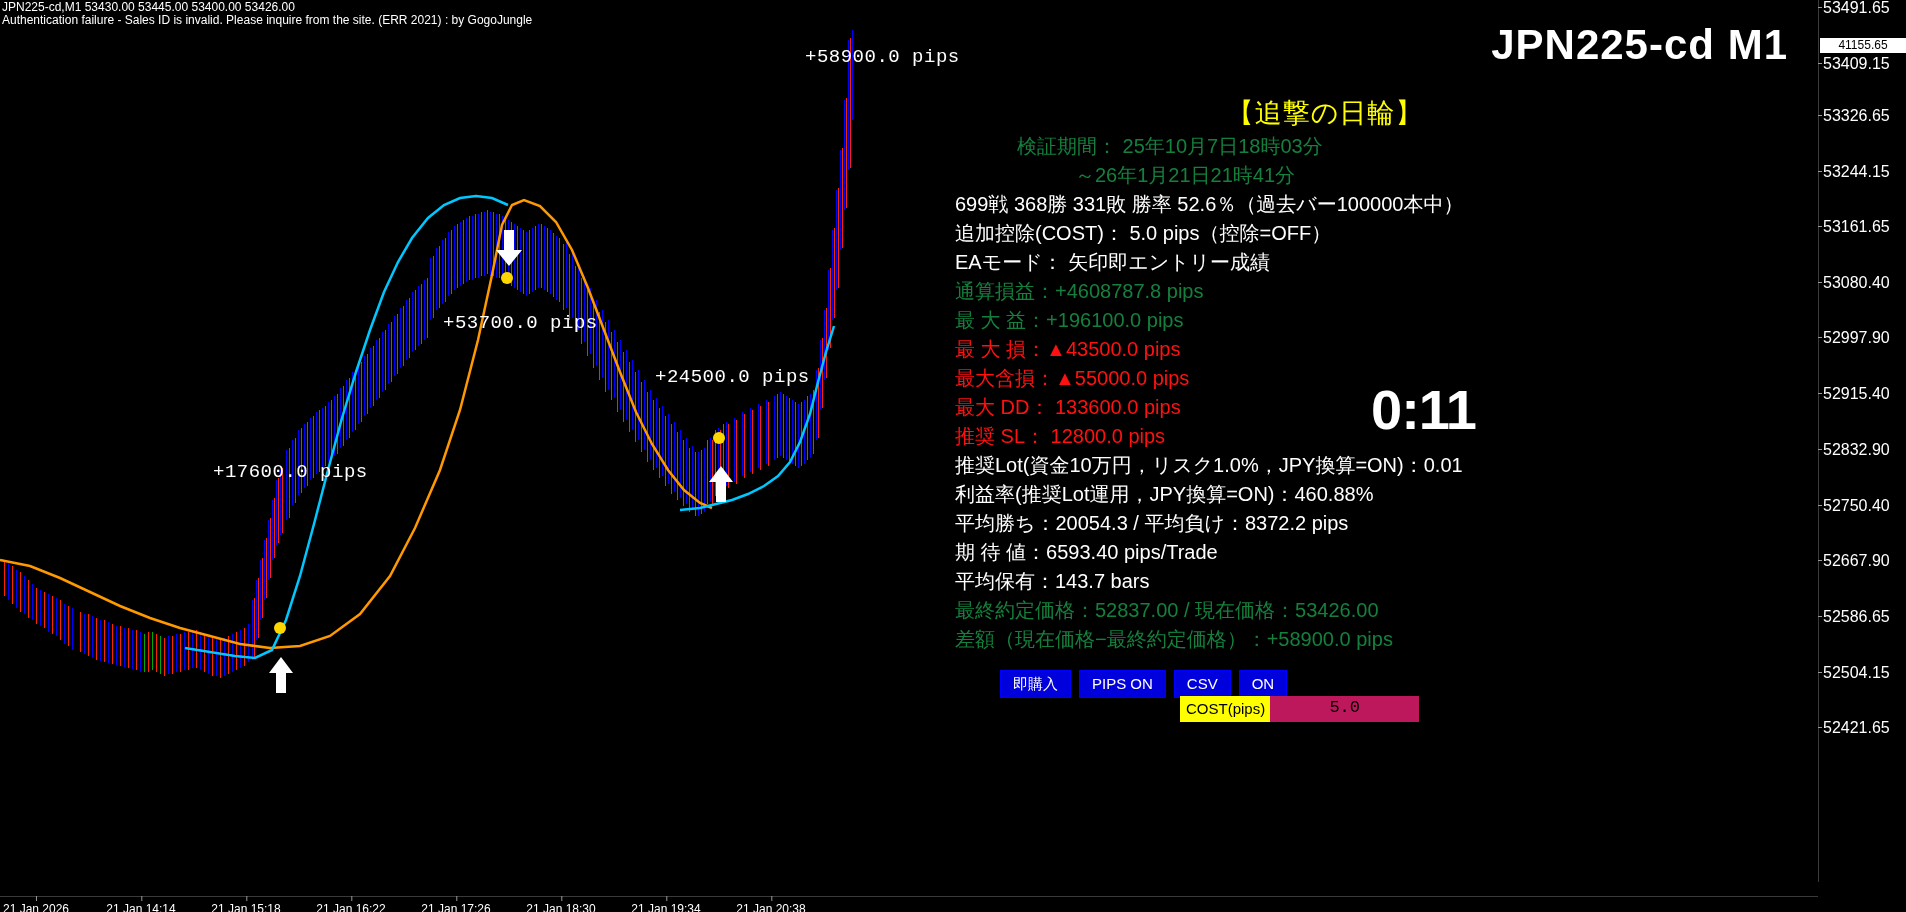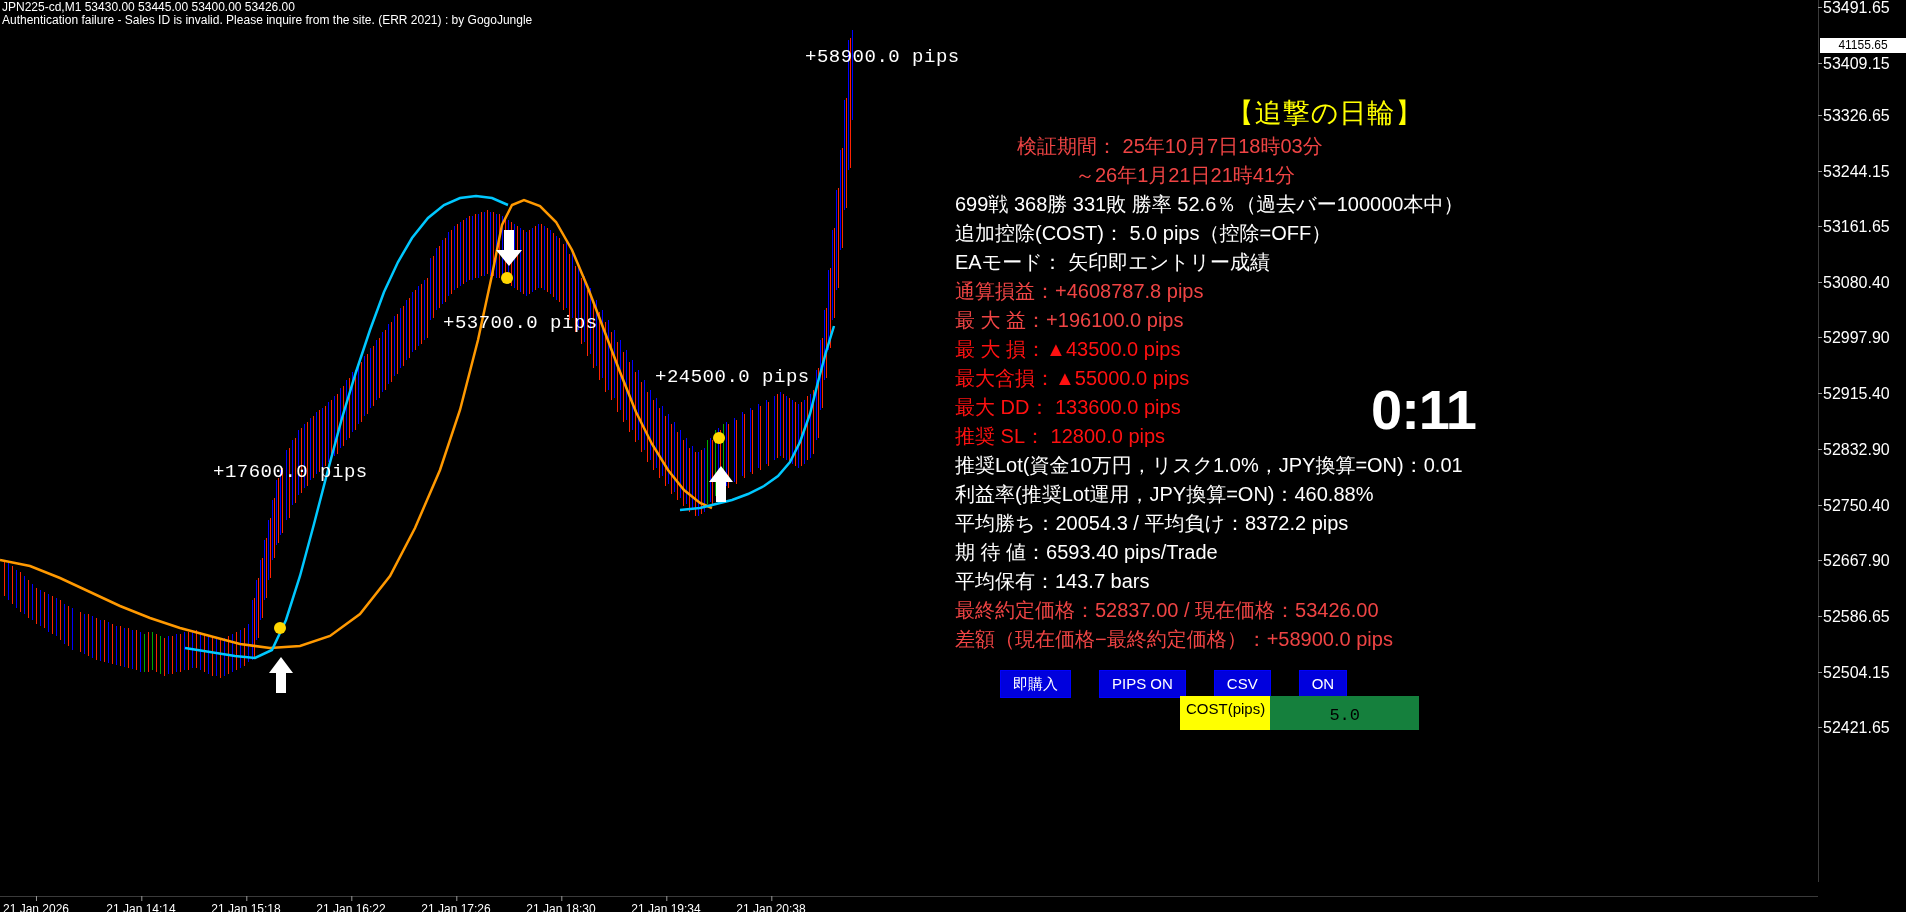--- a/index.html
+++ b/index.html
@@ -90,21 +90,21 @@
   
   #info-panel {
     position:absolute; left:955px; top:96px;
     width:740px;
   }
   .info-row {
     font-size:20px; line-height:29px;
     white-space:nowrap;
     font-family:"Liberation Sans", sans-serif;
   }
-  .c-yellow { color:#ef4444; }
+  .c-yellow { color:#15803d; }
   .c-white  { color:#ffffff; }
   .c-red    { color:#ff1111; }
   .indent-1 { padding-left:62px; }
   .indent-2 { padding-left:120px; }
 
   #panel-title {
     font-size:27px; line-height:34px;
     color:#ffff00; text-align:center;
     font-weight:normal; letter-spacing:1px;
     margin-bottom:2px;
@@ -115,21 +115,21 @@
     position:absolute; left:1371px; top:382px;
     font-size:56px; line-height:56px;
     font-weight:bold; color:#ffffff;
     font-family:"Liberation Sans", sans-serif;
     letter-spacing:-1px;
   }
 
   
   #button-row {
     position:absolute; left:1000px; top:670px;
-    display:flex; gap:28px; align-items:center;
+    display:flex; gap:8px; align-items:center;
   }
   .ea-btn {
     background:#0000dd; color:#ffffff;
     font-size:15px; line-height:15px;
     padding:5px 12px 6px;
     border:1px solid #0000ff;
     font-family:"Liberation Sans", sans-serif;
     text-align:center; white-space:nowrap;
     cursor:pointer;
   }
@@ -137,36 +137,37 @@
     position:absolute; left:1180px; top:696px;
     display:flex; align-items:stretch;
   }
   #cost-label {
     background:#ffff00; color:#000000;
     font-size:15px; line-height:15px;
     padding:5px 4px 6px 6px; white-space:nowrap;
     font-family:"Liberation Sans", sans-serif;
   }
   #cost-value {
-    background:#15803d; color:#000000;
+    background:#be185d; color:#000000;
     font-size:17px; line-height:15px;
-    padding:12px 50px 7px; white-space:nowrap;
+    padding:4px 50px 7px; white-space:nowrap;
     font-family:"Liberation Mono", monospace;
     text-align:center; min-width:150px;
     border-left:1px solid #ffff00;
   }
 </style>
 </head>
 <body>
 
 <div id="chart-root">
 
   <div class="top-line" id="symbol-line">JPN225-cd,M1  53430.00 53445.00 53400.00 53426.00</div>
   <div class="top-line" id="auth-line">Authentication failure - Sales ID is invalid. Please inquire from the site. (ERR 2021) : by GogoJungle</div>
 
+  <div id="chart-title">JPN225-cd M1</div>
 
   <div id="plot">
     <svg width="1818" height="882" viewBox="0 0 1818 882">
       <g shape-rendering="crispEdges">
 
         <g stroke-width="1">
           <path stroke="#ff2200" d="M4 560 V596 M12 566 V604 M20 572 V612 M28 580 V618 M36 588 V624 M44 592 V628 M52 596 V634 M60 600 V640 M68 606 V646"></path>
           <path stroke="#0000ff" d="M8 562 V600 M16 570 V608 M24 576 V614 M32 584 V620 M40 590 V626 M48 594 V632 M56 598 V636 M64 604 V644 M72 608 V650"></path>
           <path stroke="#ff2200" d="M80 612 V652 M88 614 V656 M96 618 V660 M104 620 V662 M112 624 V664 M120 626 V666 M128 628 V668 M136 630 V670"></path>
           <path stroke="#0000ff" d="M84 614 V654 M92 616 V658 M100 620 V661 M108 622 V663 M116 626 V665 M124 628 V667 M132 630 V669 M140 632 V672"></path>

